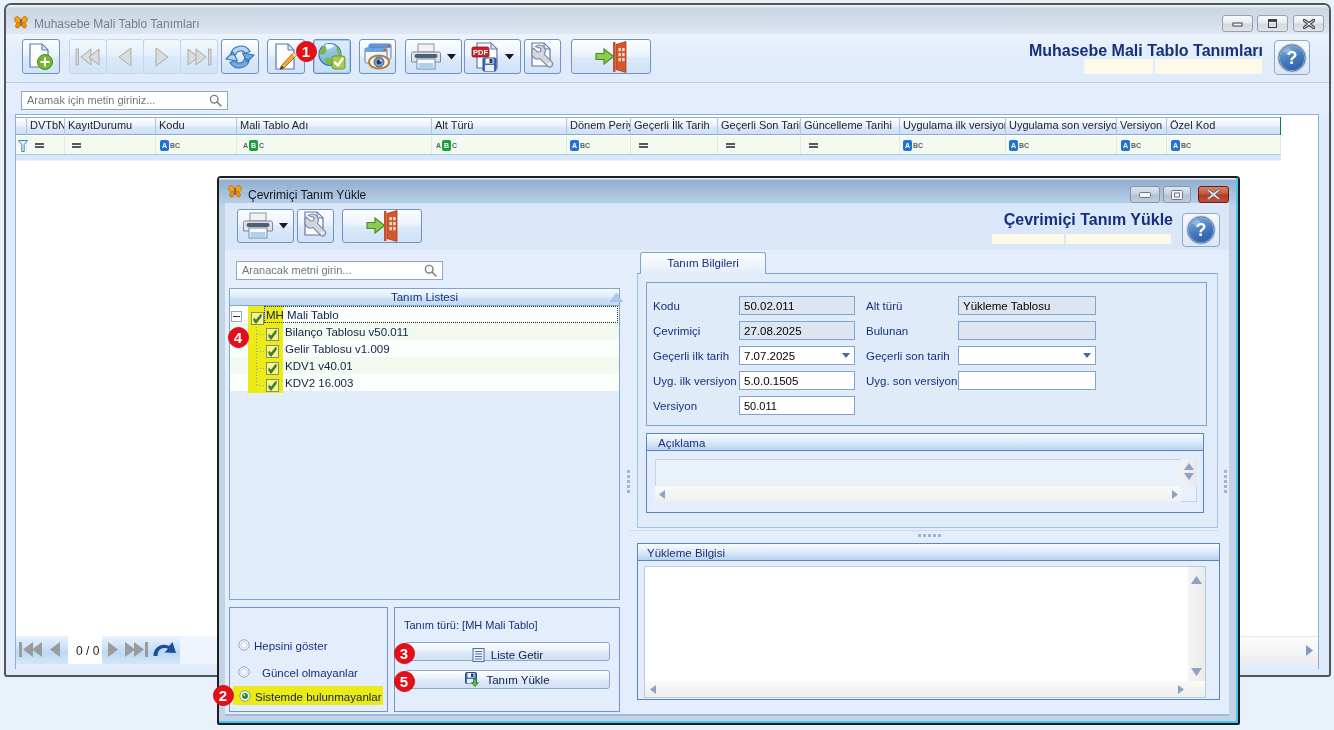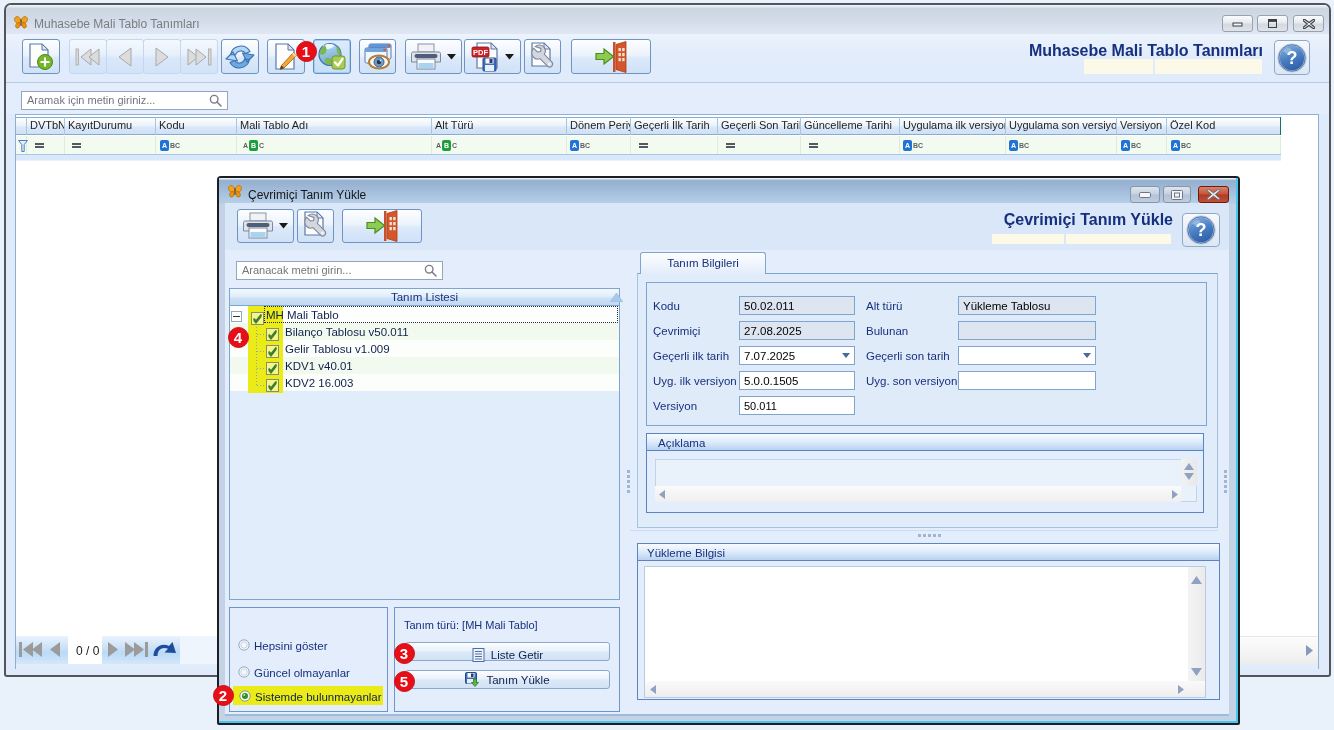--- a/index.html
+++ b/index.html
@@ -491,21 +491,21 @@
       <circle cx="6" cy="6" r="3.2" fill="none" stroke="#c8d4e4" stroke-width="1"></circle>
     </svg>
   </div>
 <div style="left:254px;top:640px;font-size:11.5px;color:#17307e;white-space:nowrap;">Hepsini göster</div>
 <div style="left:238px;top:666px">
     <svg width="12" height="12" viewBox="0 0 12 12">
       <circle cx="6" cy="6" r="5.2" fill="#f4f7fb" stroke="#9aa8bc" stroke-width="1"></circle>
       <circle cx="6" cy="6" r="3.2" fill="none" stroke="#c8d4e4" stroke-width="1"></circle>
     </svg>
   </div>
-<div style="left:254px;top:667px;font-size:11.5px;color:#17307e;white-space:nowrap;">Güncel olmayanlar</div>
+<div style="left:262px;top:667px;font-size:11.5px;color:#17307e;white-space:nowrap;">Güncel olmayanlar</div>
 <div style="left:233px;top:686px;width:150px;height:19px;background:#ebeb18"></div>
 <div style="left:239px;top:690px">
     <svg width="12" height="12" viewBox="0 0 12 12">
       <circle cx="6" cy="6" r="5.2" fill="#f2f6f2" stroke="#8a9a8a" stroke-width="1"></circle>
       <circle cx="6" cy="6" r="3" fill="#2f8f1f"></circle>
       <circle cx="5.2" cy="5" r="1" fill="#b8e8a8"></circle>
     </svg>
   </div>
 <div style="left:255px;top:691px;font-size:11.5px;color:#10204a;white-space:nowrap;">Sistemde bulunmayanlar</div>
 <div style="left:394px;top:607px;width:226px;height:105px;border:1px solid #6e96c8"></div>

